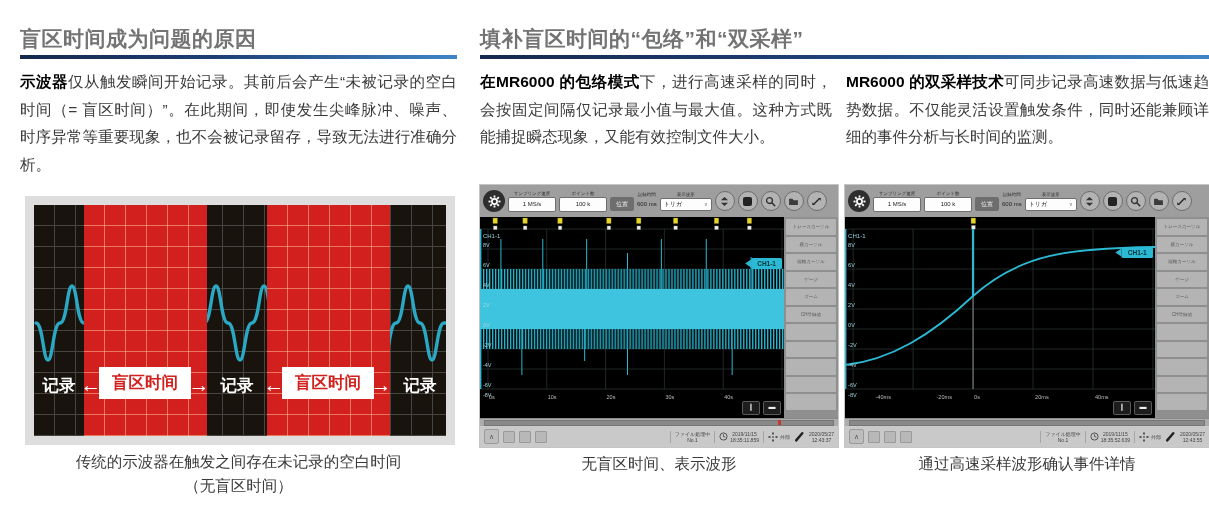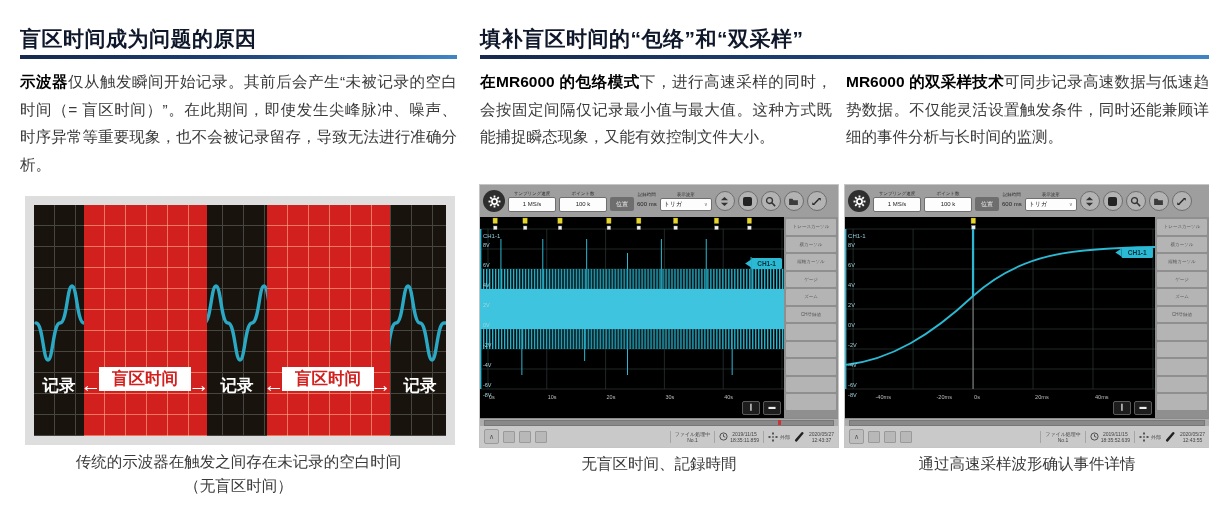--- a/index.html
+++ b/index.html
@@ -1,38 +1,38 @@
 <!DOCTYPE html>
 <html><head>
 <meta charset="utf-8">
 <style>
   html,body{margin:0;padding:0;background:#fff;}
   .page{position:relative;width:1209px;height:510px;background:#fff;overflow:hidden;
         font-family:"Liberation Sans","DejaVu Sans",sans-serif;color:#333;}
   
-  .sec-title{position:absolute;top:8px;font-size:21px;font-weight:bold;color:#0f172a;letter-spacing:.5px;}
+  .sec-title{position:absolute;top:8px;font-size:21px;font-weight:bold;color:#737373;letter-spacing:.5px;}
   .rule{position:absolute;top:55px;height:4px;background:linear-gradient(90deg,#16294e 0%,#1d3f74 45%,#3f85c6 100%);}
   
   .para{position:absolute;top:68px;font-size:15.5px;line-height:27.5px;color:#3a3a3a;text-align:justify;margin:0;}
   .para b{color:#000000;}
   
   .dframe{position:absolute;left:5px;top:196px;width:430px;height:249px;background:#dedede;box-sizing:border-box;padding:9px;}
   .dinner{position:relative;width:412px;height:231px;background:#18130d;overflow:hidden;
      background-image:
        repeating-linear-gradient(to right,transparent 0 20px,#46453f 20px 21px),
        repeating-linear-gradient(to bottom,transparent 0 20px,#46453f 20px 21px);}
   .redzone{position:absolute;top:0;bottom:0;width:123px;background:#d2201e;
      background-image:
        repeating-linear-gradient(to right,transparent 0 20px,rgba(255,190,150,.55) 20px 21px),
        repeating-linear-gradient(to bottom,transparent 0 20px,rgba(255,190,150,.55) 20px 21px);}
   .rz1{left:50px;} .rz2{left:233px;}
   .wavesvg{position:absolute;inset:0;}
   .dlabel{position:absolute;top:170px;transform:translateX(-50%);color:#fff;font-weight:bold;font-size:16.5px;white-space:nowrap;}
   .darrow{position:absolute;top:168px;transform:translateX(-50%);color:#fff;font-weight:bold;font-size:21px;}
-  .bbox{position:absolute;top:162px;width:92px;height:24px;background:#fff;display:flex;align-items:center;justify-content:center;}
+  .bbox{position:absolute;top:162px;width:92px;height:32px;background:#fff;display:flex;align-items:center;justify-content:center;}
   .bbox span{color:#d2201e;font-weight:bold;font-size:16.5px;white-space:nowrap;}
   .caption{position:absolute;text-align:center;font-size:15.5px;color:#3a3a3a;line-height:24px;}
   
   .scope{position:absolute;top:185px;height:262px;background:#9e9e9e;box-shadow:0 0 0 1px #c5c5c5;}
   .tb{height:32px;display:flex;align-items:center;gap:3px;padding:0 3px;box-sizing:border-box;}
   .gear{width:22px;height:22px;border-radius:50%;background:#2e2e2e;display:flex;align-items:center;justify-content:center;flex:0 0 auto;}
   .fld{display:flex;flex-direction:column;align-items:center;gap:1px;}
   .fl{font-size:4.5px;color:#2e2e2e;white-space:nowrap;}
   .fv{width:46px;height:13px;background:#fdfdfd;border:1px solid #6f6f6f;border-radius:2px;
       font-size:6px;color:#222;display:flex;align-items:center;justify-content:center;white-space:nowrap;}
@@ -338,21 +338,21 @@
         </div>
         <svg width="11" height="11" viewBox="0 0 10 10">
             <line x1="2" y1="8.5" x2="7.5" y2="2" stroke="#222" stroke-width="2.2" stroke-linecap="round"></line>
           </svg>
         <div class="st2">
             <div>2020/05/27</div>
             <div>12:43:37</div>
           </div>
       </div>
     </div>
-    <div class="caption" style="left:0;top:452px;width:358px;">无盲区时间、記録時間</div>
+    <div class="caption" style="left:0;top:452px;width:358px;">无盲区时间、表示波形</div>
 
     <div class="scope" style="left:365px;width:364px;">
       <div class="tb">
         <div class="gear">
           <svg width="13" height="13" viewBox="0 0 10 10">
               <circle cx="5" cy="5" r="2" fill="none" stroke="#fff" stroke-width="1.3"></circle>
               <g stroke="#fff" stroke-width="1.4">
                 <line x1="5" y1="0.4" x2="5" y2="2"></line>
                 <line x1="5" y1="8" x2="5" y2="9.6"></line>
                 <line x1="0.4" y1="5" x2="2" y2="5"></line>

